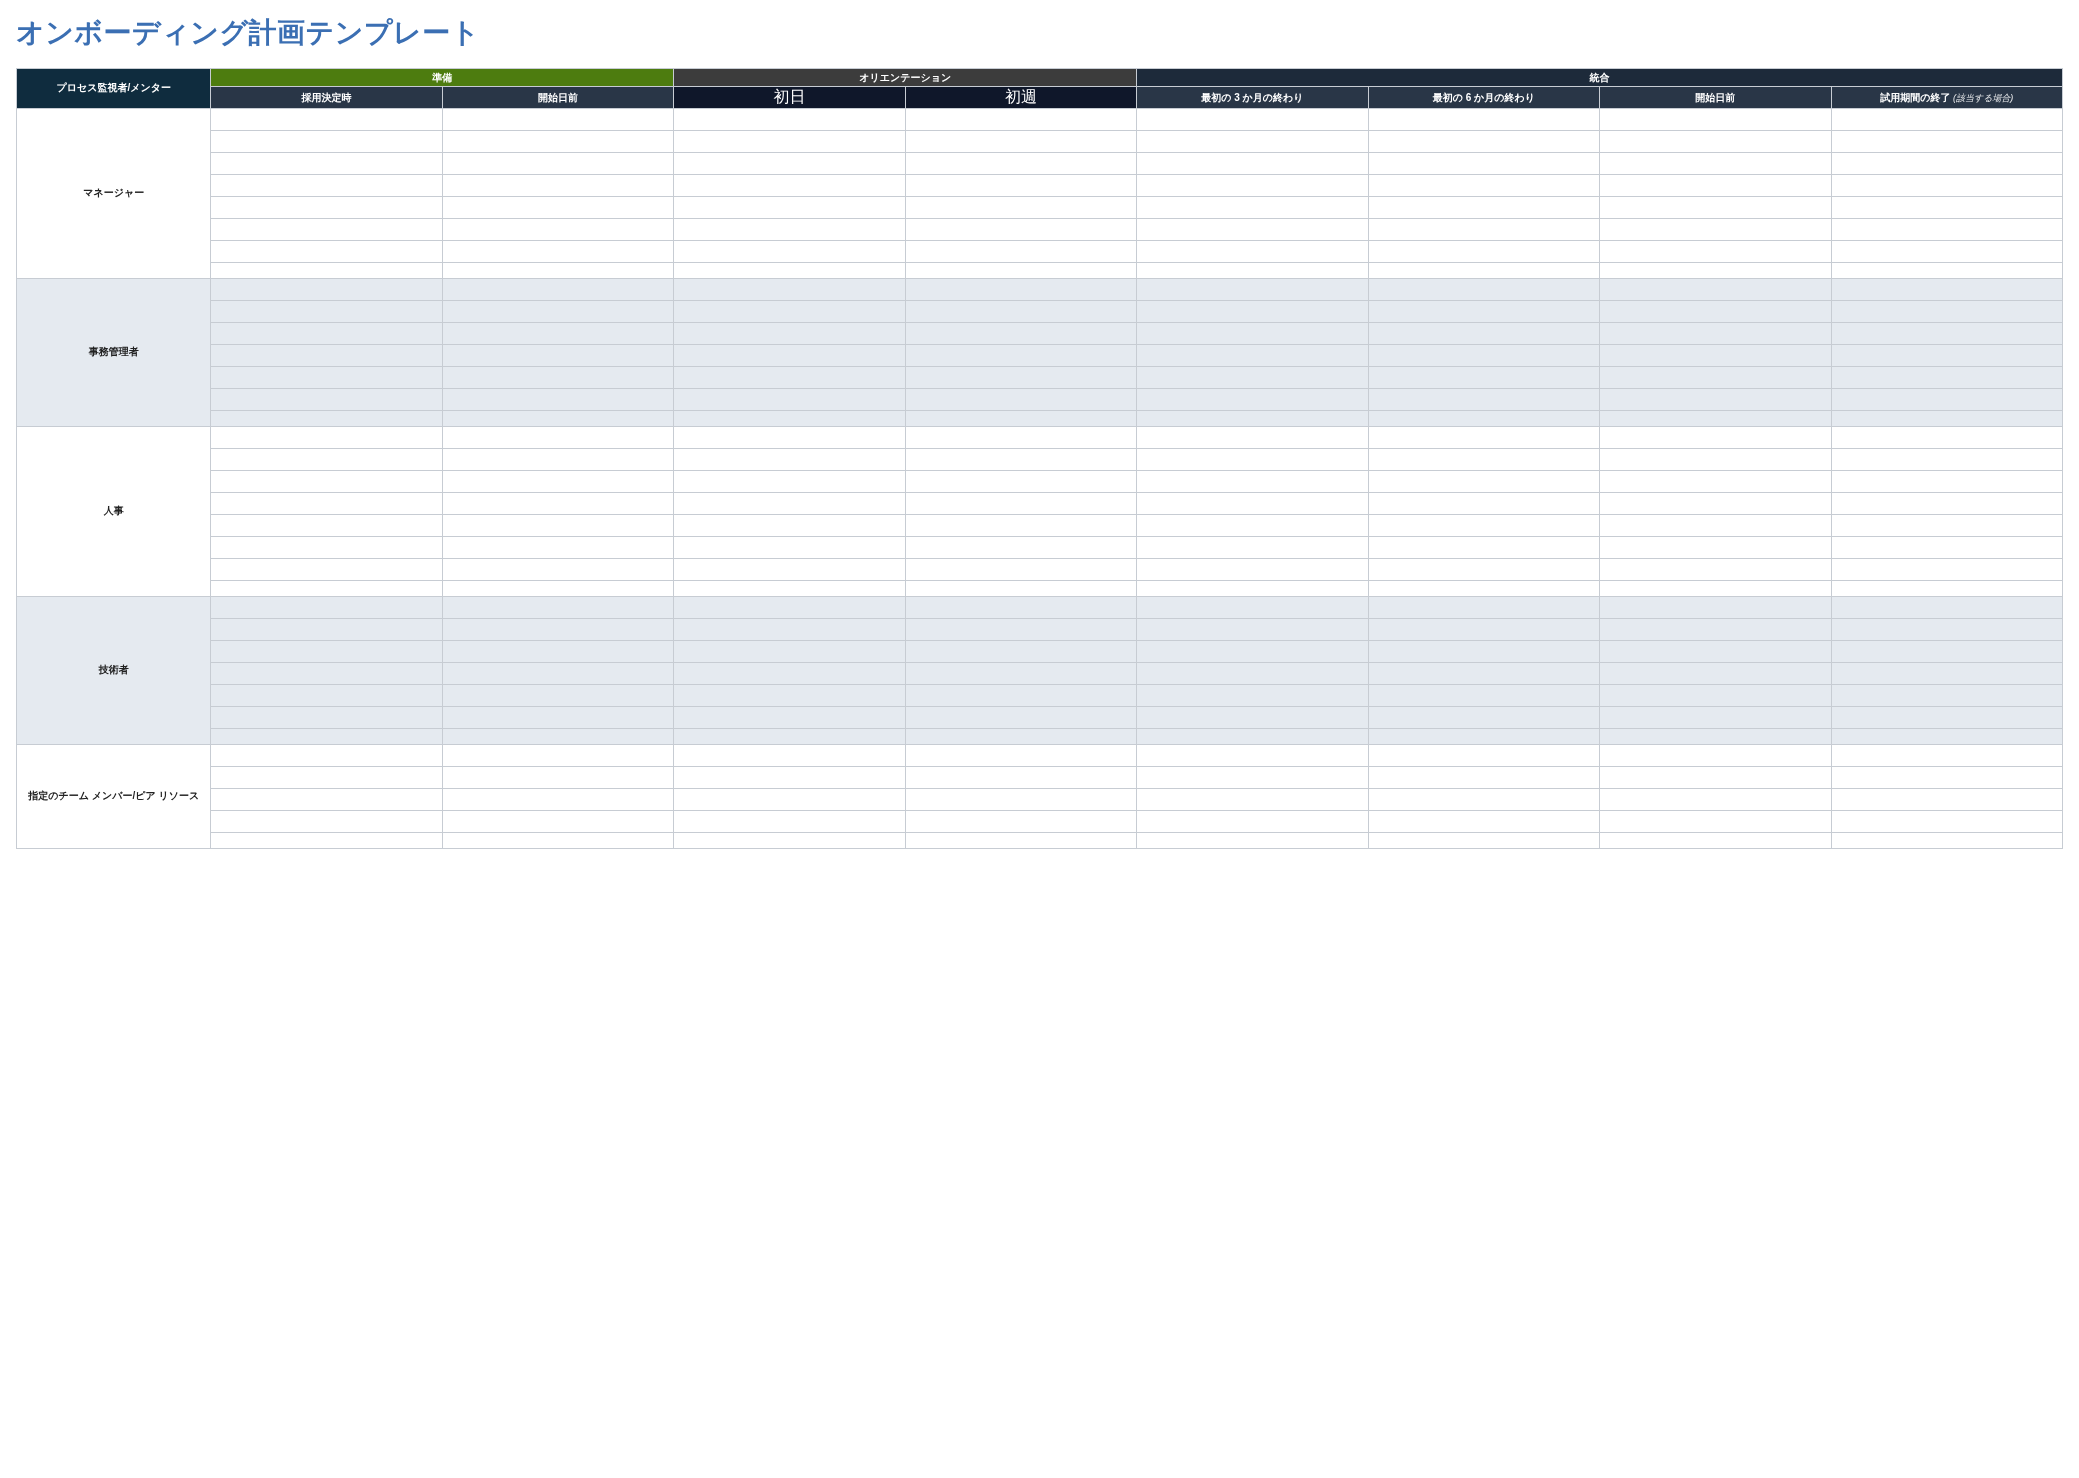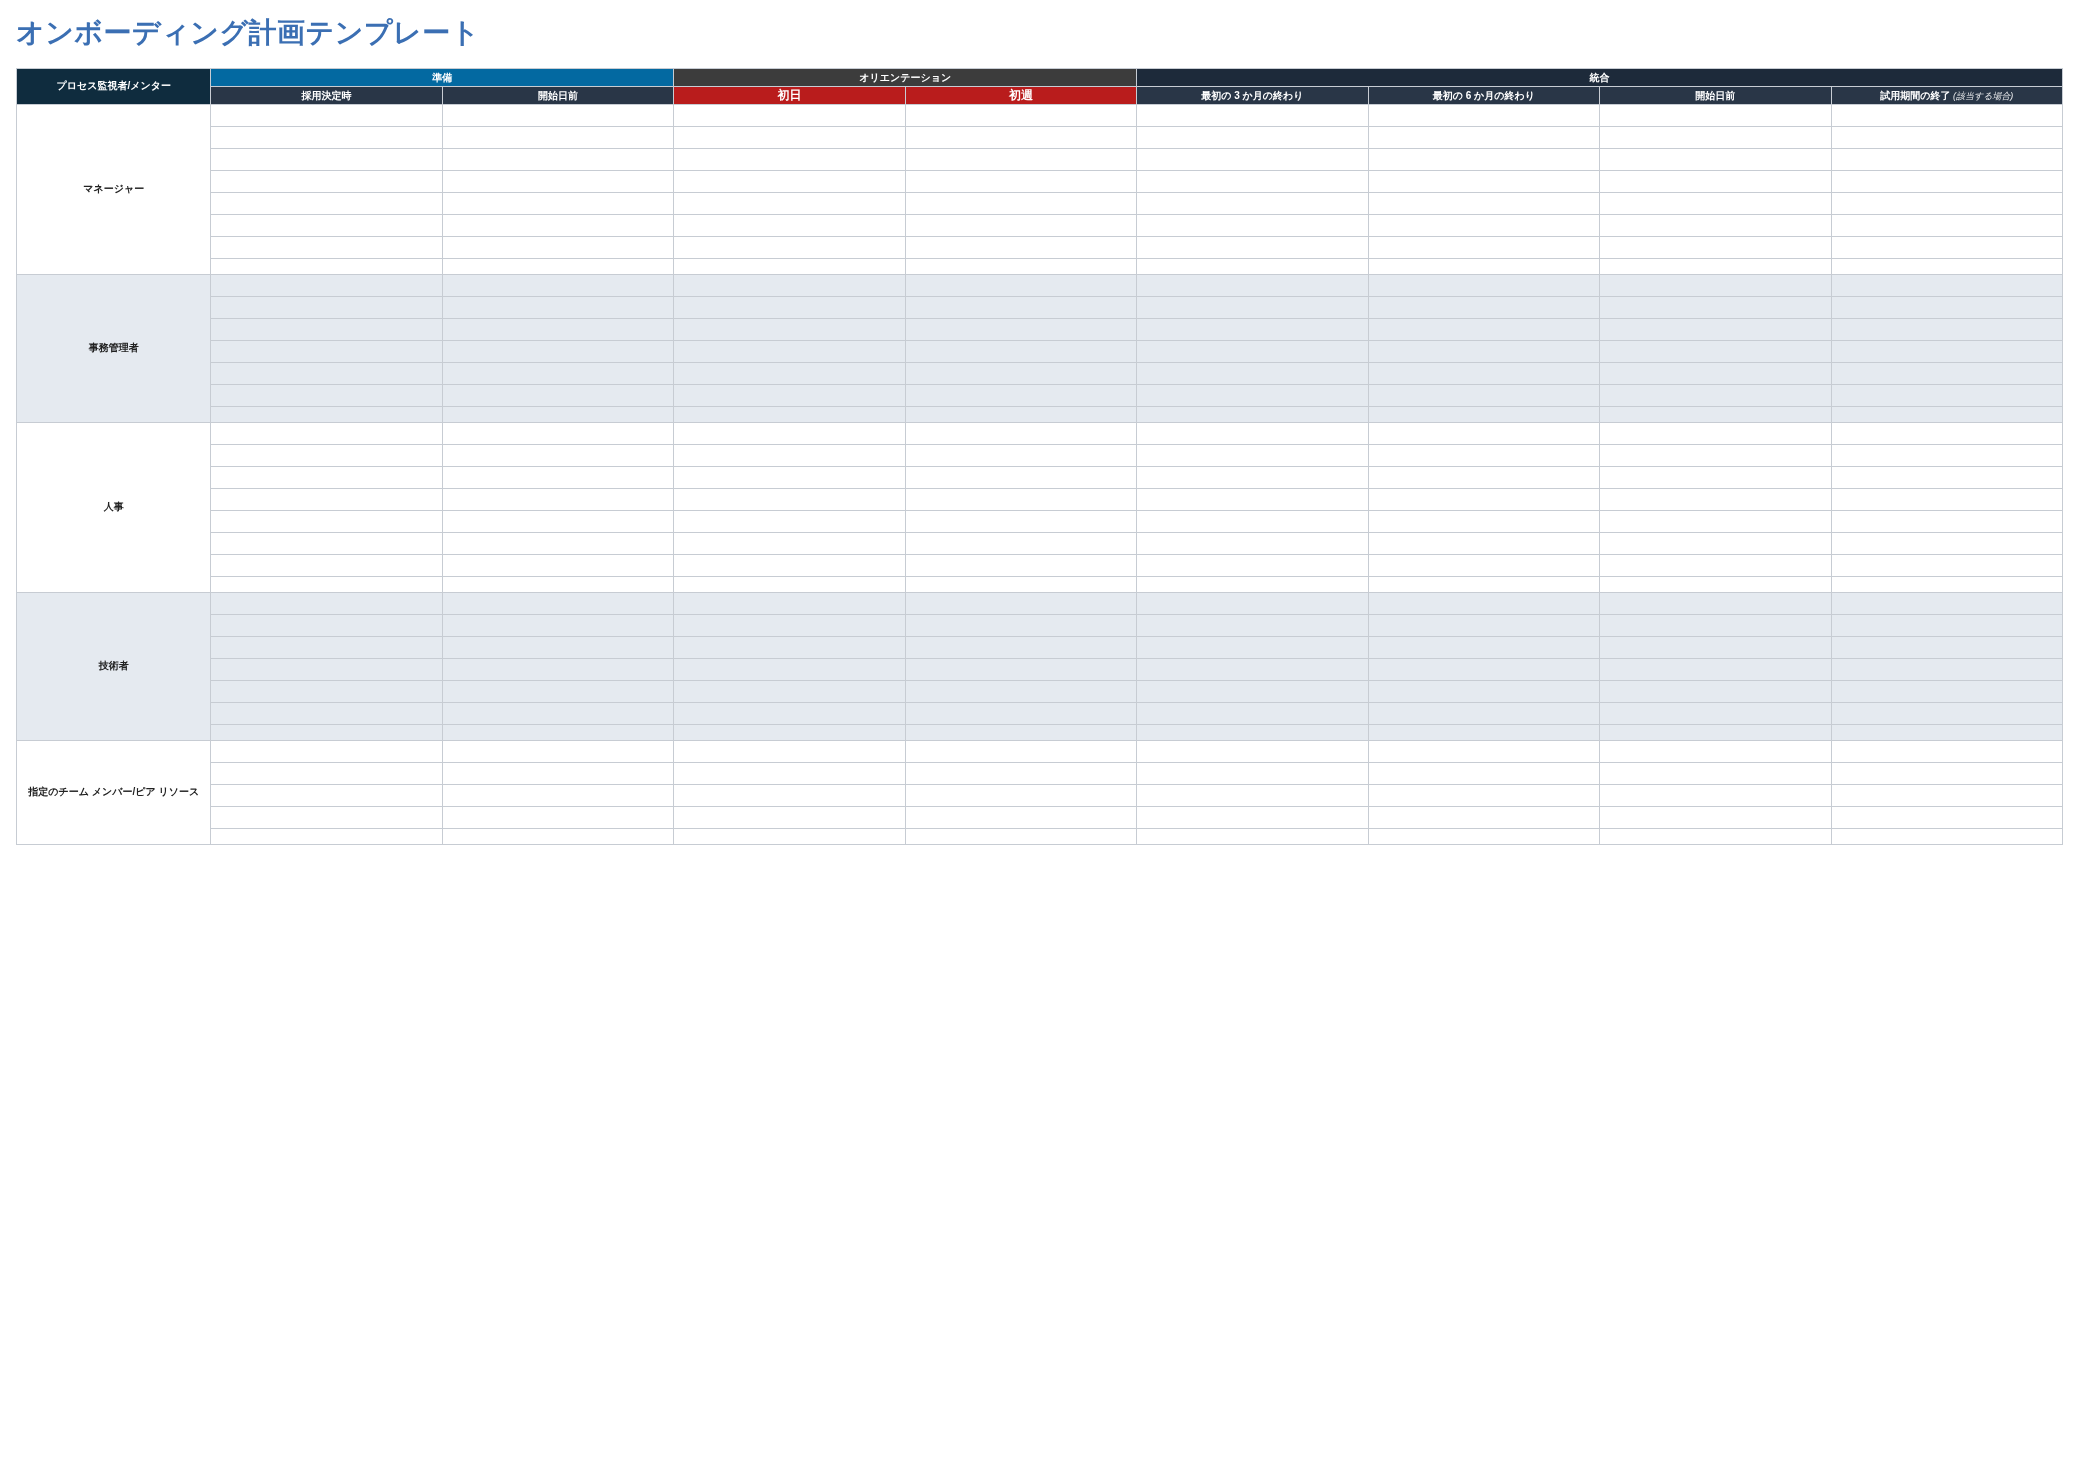--- a/index.html
+++ b/index.html
@@ -32,21 +32,21 @@
   
   th.corner {
     background: #0f2c3e;
     color: #fff;
     font-weight: 600;
     font-size: 10px;
     line-height: 1.25;
     padding: 4px 6px;
   }
   th.phase-prep {
-    background: #0369a1;
+    background: #4d7c0f;
     color: #fff;
     font-weight: 600;
     font-size: 10px;
     height: 18px;
     border-bottom-color:#1d2a3a;
   }
   th.phase-orient {
     background: #3c3c3c;
     color: #fff;
     font-weight: 600;
@@ -64,24 +64,24 @@
     border-bottom-color:#1d2a3a;
   }
   th.sub-prep {
     background: #293647;
     color: #fff;
     font-weight: 600;
     font-size: 10px;
     height: 18px;
   }
   th.sub-orient {
-    background: #b91c1c;
-    color: #fff;
-    font-weight: 700;
-    font-size: 12px;
+    background: #0f172a;
+    color: #fff;
+    font-weight: 400;
+    font-size: 16px;
   }
   th.sub-integ {
     background: #293647;
     color: #fff;
     font-weight: 600;
     font-size: 10px;
   }
   th.sub-integ .paren {
     font-size: 9px;
     font-style: italic;

